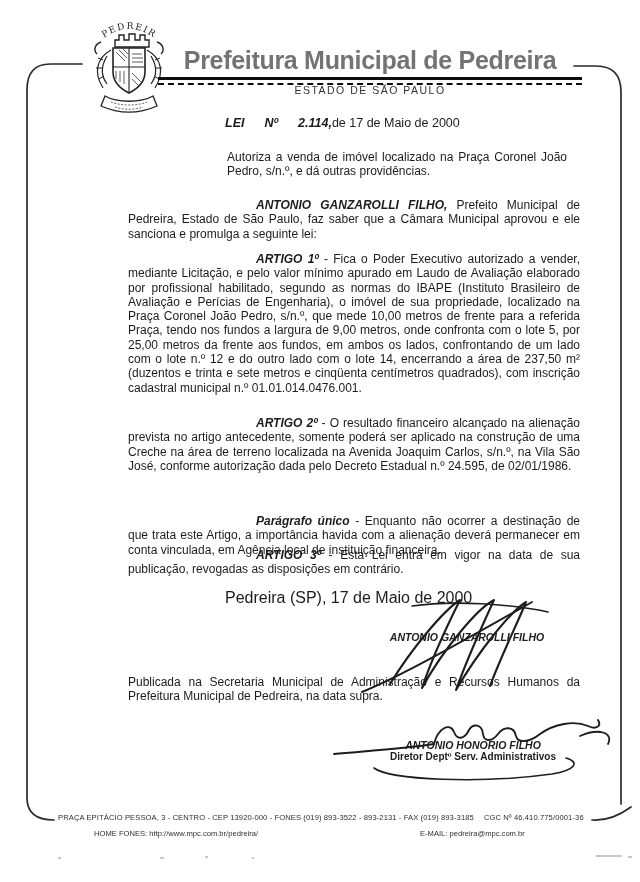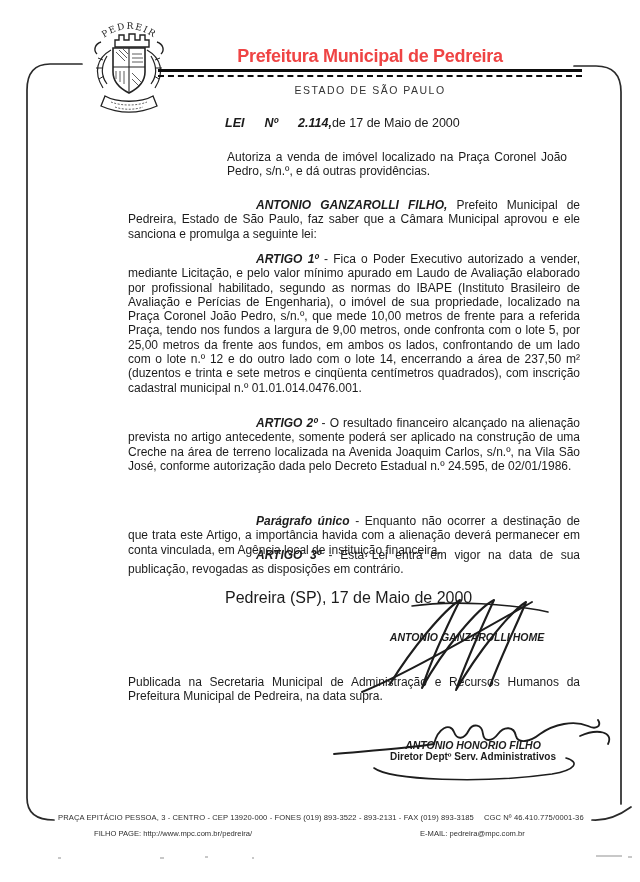--- a/index.html
+++ b/index.html
@@ -10,22 +10,22 @@
     background:#ffffff;
     font-family:"Liberation Sans","DejaVu Sans",sans-serif;
     color:#1c1c1c;
     overflow:hidden;
   }
   .abs{position:absolute;}
   
   .crest{left:76px;top:10px;width:106px;height:110px;}
   .title-wrap{left:158px;top:46px;width:424px;text-align:center;}
   .doc-title{
-    font-size:18px;font-weight:bold;letter-spacing:-0.3px;
-    color:#ef4444;white-space:nowrap;
+    font-size:25px;font-weight:bold;letter-spacing:-0.3px;
+    color:#737373;white-space:nowrap;
   }
   .title-rule{height:3px;background:#0d0d0d;margin-top:2px;}
   .title-rule2{border-top:2px dashed #0d0d0d;margin-top:3px;}
   .subtitle{
     left:158px;top:84px;width:424px;text-align:center;
     font-size:10.5px;letter-spacing:1.5px;color:#333;
   }
   .law-line{left:225px;top:116px;font-size:12.5px;white-space:nowrap;}
   .bi{font-weight:bold;font-style:italic;}
   .law-line .lbl{margin-right:20px;}
@@ -135,21 +135,21 @@
   <div class="abs dateline">Pedreira (SP), 17 de Maio de 2000</div>
 
   <svg class="abs scrawl" style="left:352px;top:596px;" width="235" height="100" viewBox="0 0 235 100">
     <path d="M 38 88 C 60 52 92 14 108 4 C 96 28 80 62 70 92
              C 92 52 126 12 142 4 C 132 26 116 60 104 94
              C 126 56 158 16 174 6 C 166 26 150 58 138 90" fill="none" stroke="#1d1d1d" stroke-width="2.1" stroke-linecap="round" stroke-linejoin="round"></path>
     <path d="M 10 96 C 50 80 120 40 180 6" fill="none" stroke="#1d1d1d" stroke-width="1.9" stroke-linecap="round"></path>
     <path d="M 60 10 C 100 4 160 8 196 16" fill="none" stroke="#1d1d1d" stroke-width="1.6" stroke-linecap="round"></path>
   </svg>
   <div class="abs sig-block sig1-text">
-    <div class="sig-name">ANTONIO GANZAROLLI HOME</div>
+    <div class="sig-name">ANTONIO GANZAROLLI FILHO</div>
   </div>
 
   <p class="abs body-par" style="top:675px;">Publicada na Secretaria Municipal de Administração e Recursos Humanos da Prefeitura Municipal de Pedreira, na data supra.</p>
 
   <svg class="abs scrawl" style="left:330px;top:716px;" width="300" height="70" viewBox="0 0 300 70">
     <path d="M 4 38 C 50 34 80 32 104 28
              C 108 12 120 6 124 16 C 127 24 134 24 139 14
              C 143 7 152 8 153 18 C 154 26 162 26 168 18
              C 174 10 184 10 186 20 C 188 28 200 26 210 18
              C 224 8 244 4 258 10 C 266 14 272 10 268 4" fill="none" stroke="#1d1d1d" stroke-width="1.9" stroke-linecap="round"></path>
@@ -159,21 +159,21 @@
   <div class="abs sig-block sig2-text">
     <div class="sig-name">ANTONIO HONORIO FILHO</div>
     <div class="sig-title">Diretor Deptº Serv. Administrativos</div>
   </div>
 
   <div class="abs footer-line1">
     <span>PRAÇA EPITÁCIO PESSOA, 3 - CENTRO - CEP 13920-000 - FONES (019) 893-3522 - 893-2131 - FAX (019) 893-3185</span><span class="cgc">CGC Nº 46.410.775/0001-36</span>
   </div>
   <div class="abs footer-line2">
     <span class="fhome">
-      <span>FILHO PAGE:</span>
+      <span>HOME FONES:</span>
       <span>http://www.mpc.com.br/pedreira/</span>
     </span>
     <span class="femail">
       <span>E-MAIL:</span>
       <span>pedreira@mpc.com.br</span>
     </span>
   </div>
 
   <svg class="abs scan-noise" viewBox="0 0 640 14">
     <path d="M 58 8 h 3 M 160 8 h 4 M 205 7 h 3 M 252 8 h 2 M 596 6 h 26 M 628 7 h 4" stroke="#7a7a7a" stroke-width="1.4" fill="none" opacity="0.55"></path>

